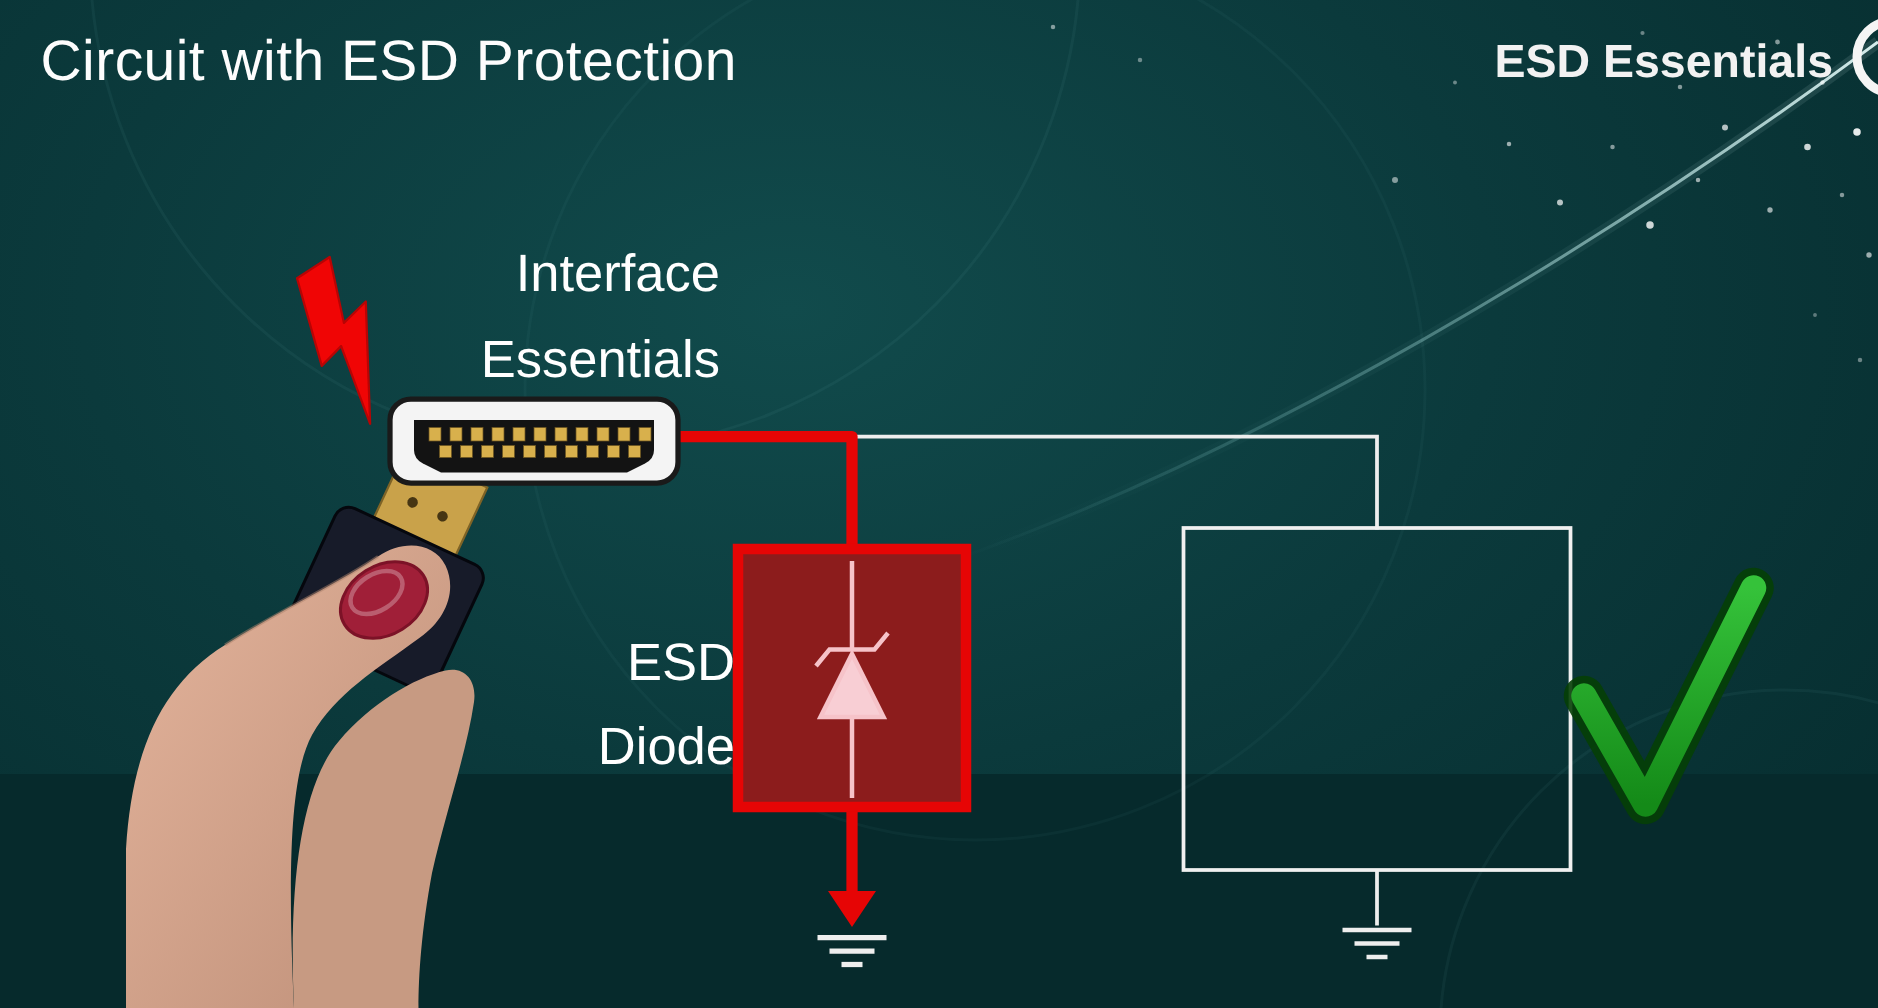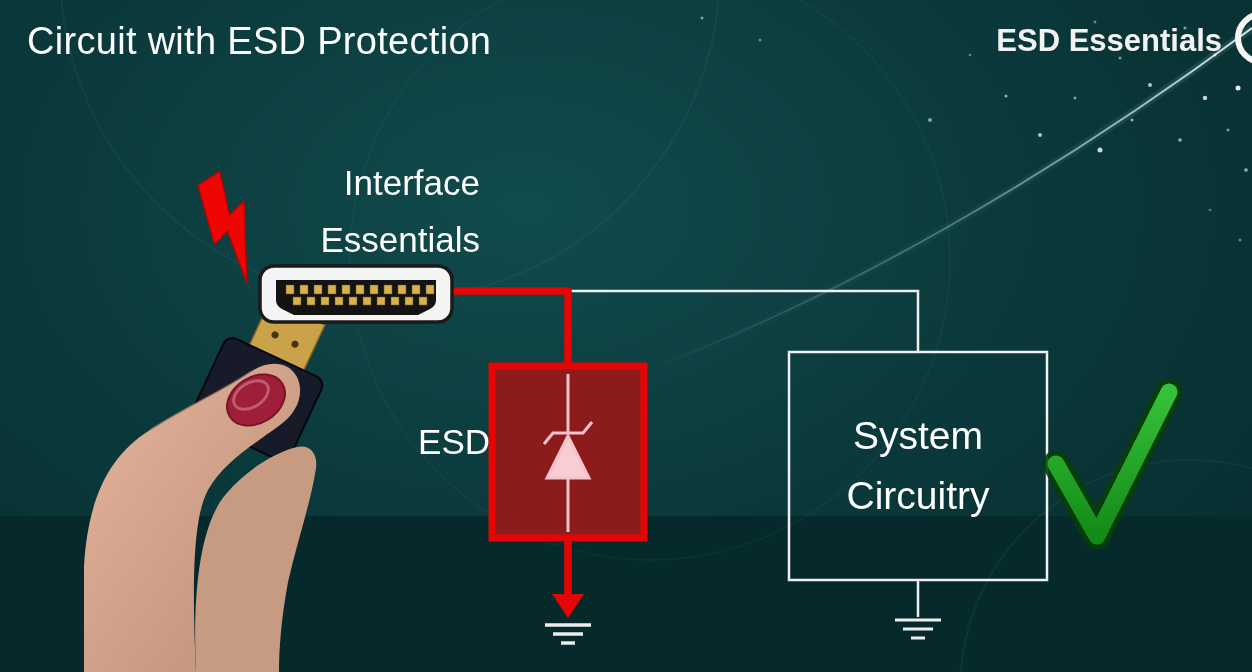--- a/index.html
+++ b/index.html
@@ -177,20 +177,17 @@
   <h1 class="title">Circuit with ESD Protection</h1>
   <div class="brand">ESD Essentials</div>
 
   <div class="label connector-label">
     <div>Interface</div>
     <div>Essentials</div>
   </div>
 
   <div class="label diode-label">
     <div>ESD</div>
+    <div>Diode</div>
   </div>
 
-  <div class="label system-label">
-    <div>System</div>
-    <div>Circuitry</div>
-  </div>
 
 </div>
 
 </body></html>

